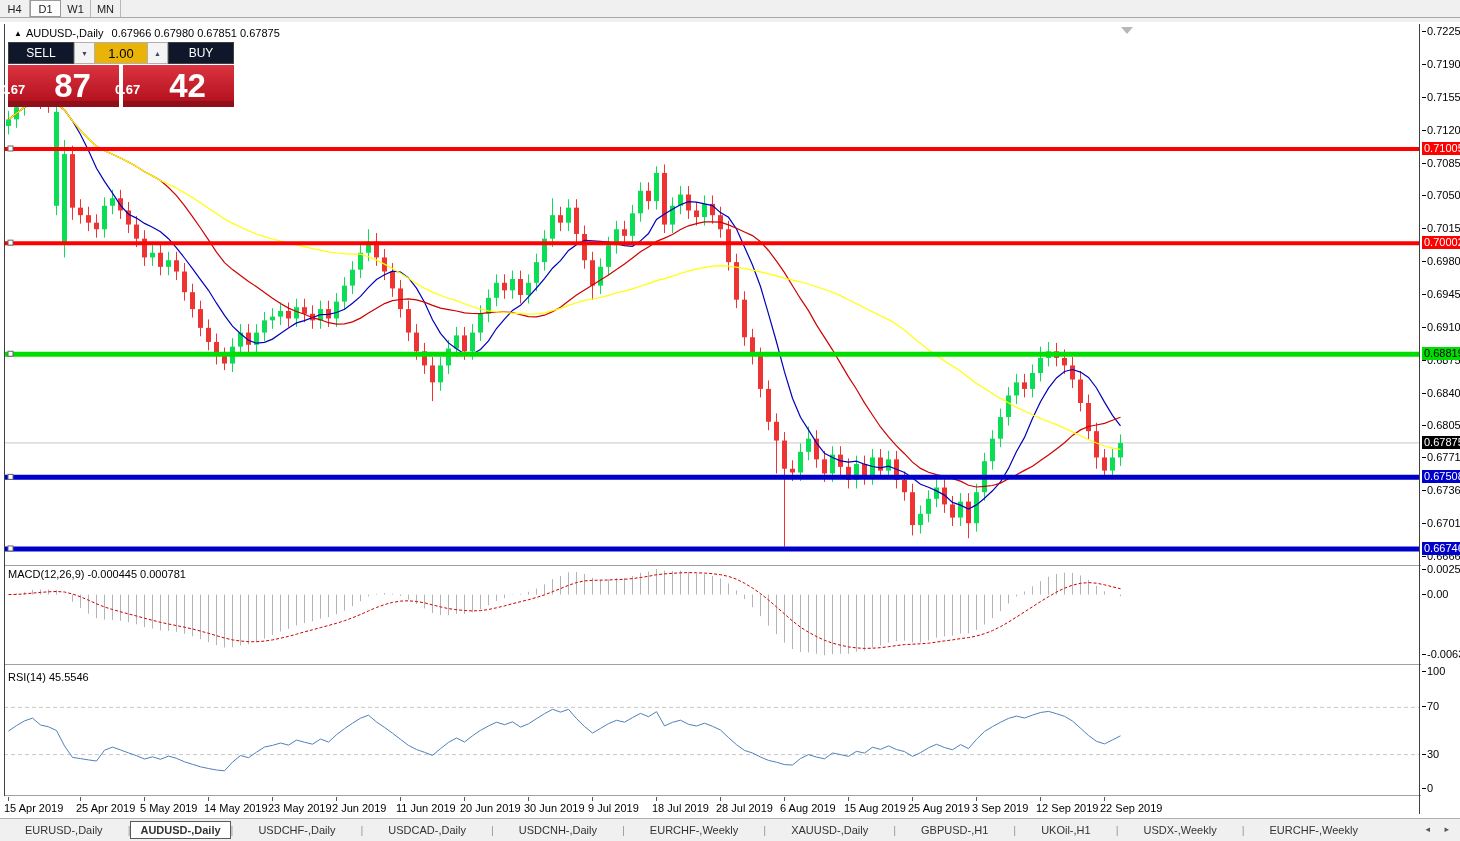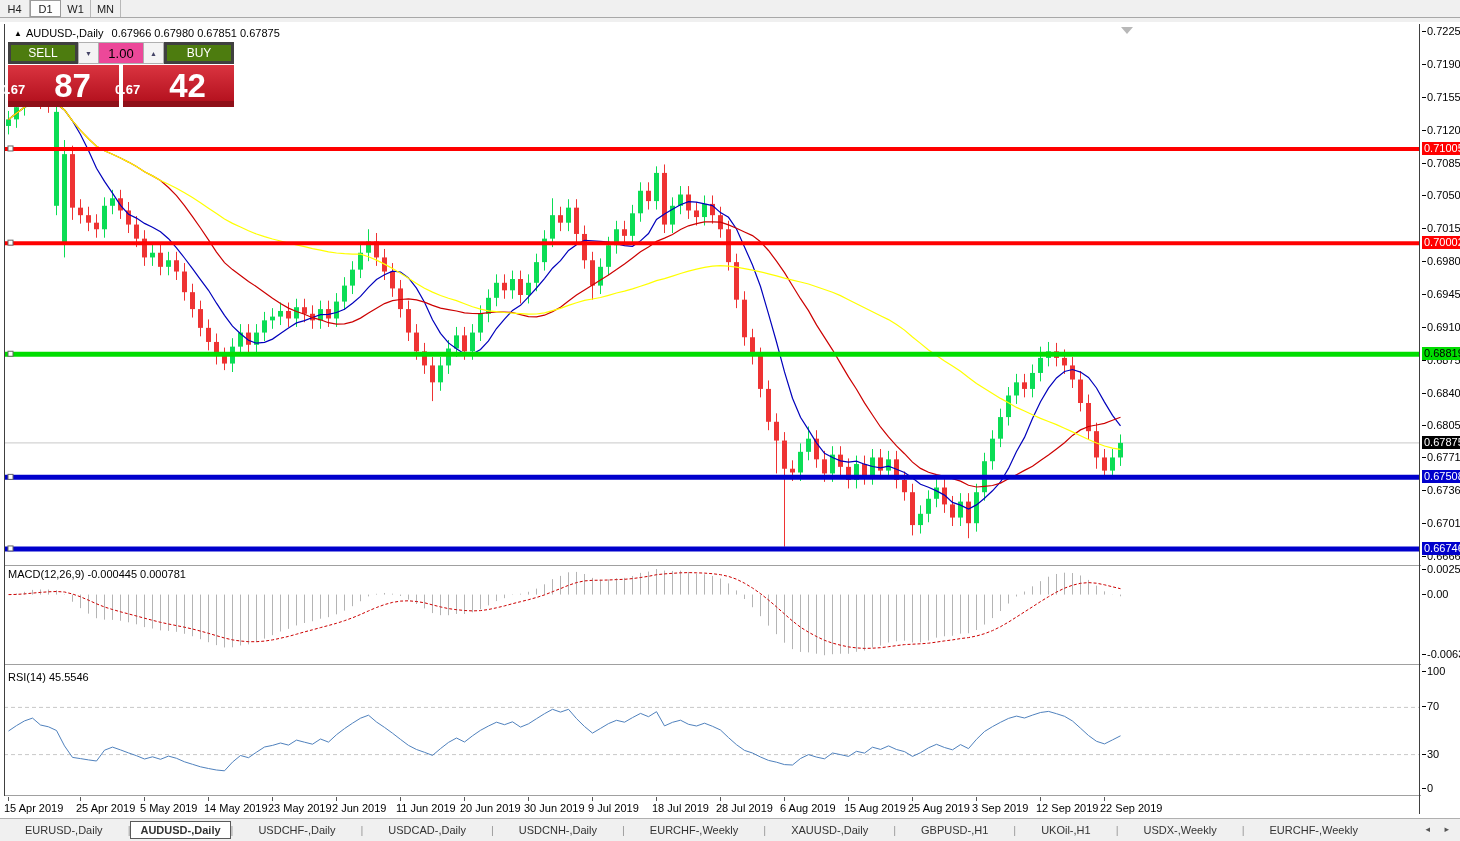--- a/index.html
+++ b/index.html
@@ -11,23 +11,23 @@
   #toolbar-groove{position:absolute;left:0;top:17px;width:1460px;height:4px;background:#f0f0f0;border-top:1px solid #a8a8a8;border-bottom:1px solid #ffffff;}
   
   #chartwrap{position:absolute;left:4px;top:24px;width:1417px;height:794px;background:#fff;}
   #chart{position:absolute;left:0;top:0;}
   #title{position:absolute;left:10px;top:3px;font-size:11px;color:#000;white-space:nowrap;}
   #title .arrow{font-size:8px;position:relative;top:-1px;margin-right:4px;}
   #title .quotes{margin-left:8px;}
   
   #trade{position:absolute;left:4px;top:18px;width:226px;z-index:5;}
   #trade .row1{display:flex;height:22px;}
-  .tradebtn{background:#4d7c0f;color:#fff;font-size:12px;display:flex;align-items:center;justify-content:center;width:64px;border:3px solid #404040;cursor:pointer;}
+  .tradebtn{background:#0f172a;color:#fff;font-size:12px;display:flex;align-items:center;justify-content:center;width:64px;border:1px solid #404040;cursor:pointer;}
   #vol-down,#vol-up{width:19px;background:#f4f4f4;border:1px solid #b0b0b0;display:flex;align-items:center;justify-content:center;font-size:7px;color:#446;cursor:pointer;}
-  #vol-box{flex:1;background:#ec4899;border-top:1px solid #b0b0b0;border-bottom:1px solid #b0b0b0;font-size:13px;display:flex;align-items:center;justify-content:center;color:#000;}
+  #vol-box{flex:1;background:#eab308;border-top:1px solid #b0b0b0;border-bottom:1px solid #b0b0b0;font-size:13px;display:flex;align-items:center;justify-content:center;color:#000;}
   #trade .row2{display:flex;margin-top:1px;}
   .pricepanel{width:111px;height:36px;background:linear-gradient(#da3440,#b5121f);border-bottom:6px solid #8f1019;color:#fff;display:flex;align-items:flex-end;justify-content:center;cursor:pointer;gap:28px;}
   .pricepanel + .pricepanel{margin-left:4px;}
   .pp-small{font-size:13px;font-weight:bold;margin-bottom:4px;}
   .pp-big{font-size:33px;font-weight:bold;line-height:30px;margin:0 1px;}
   .pp-sup{font-size:13px;font-weight:bold;margin-bottom:16px;}
   
   .indlabel{position:absolute;left:4px;font-size:11px;color:#000;z-index:4;white-space:nowrap;text-align:center;}
   
   #axis{position:absolute;left:1422px;top:24px;width:38px;height:794px;font-size:11px;color:#000;}

